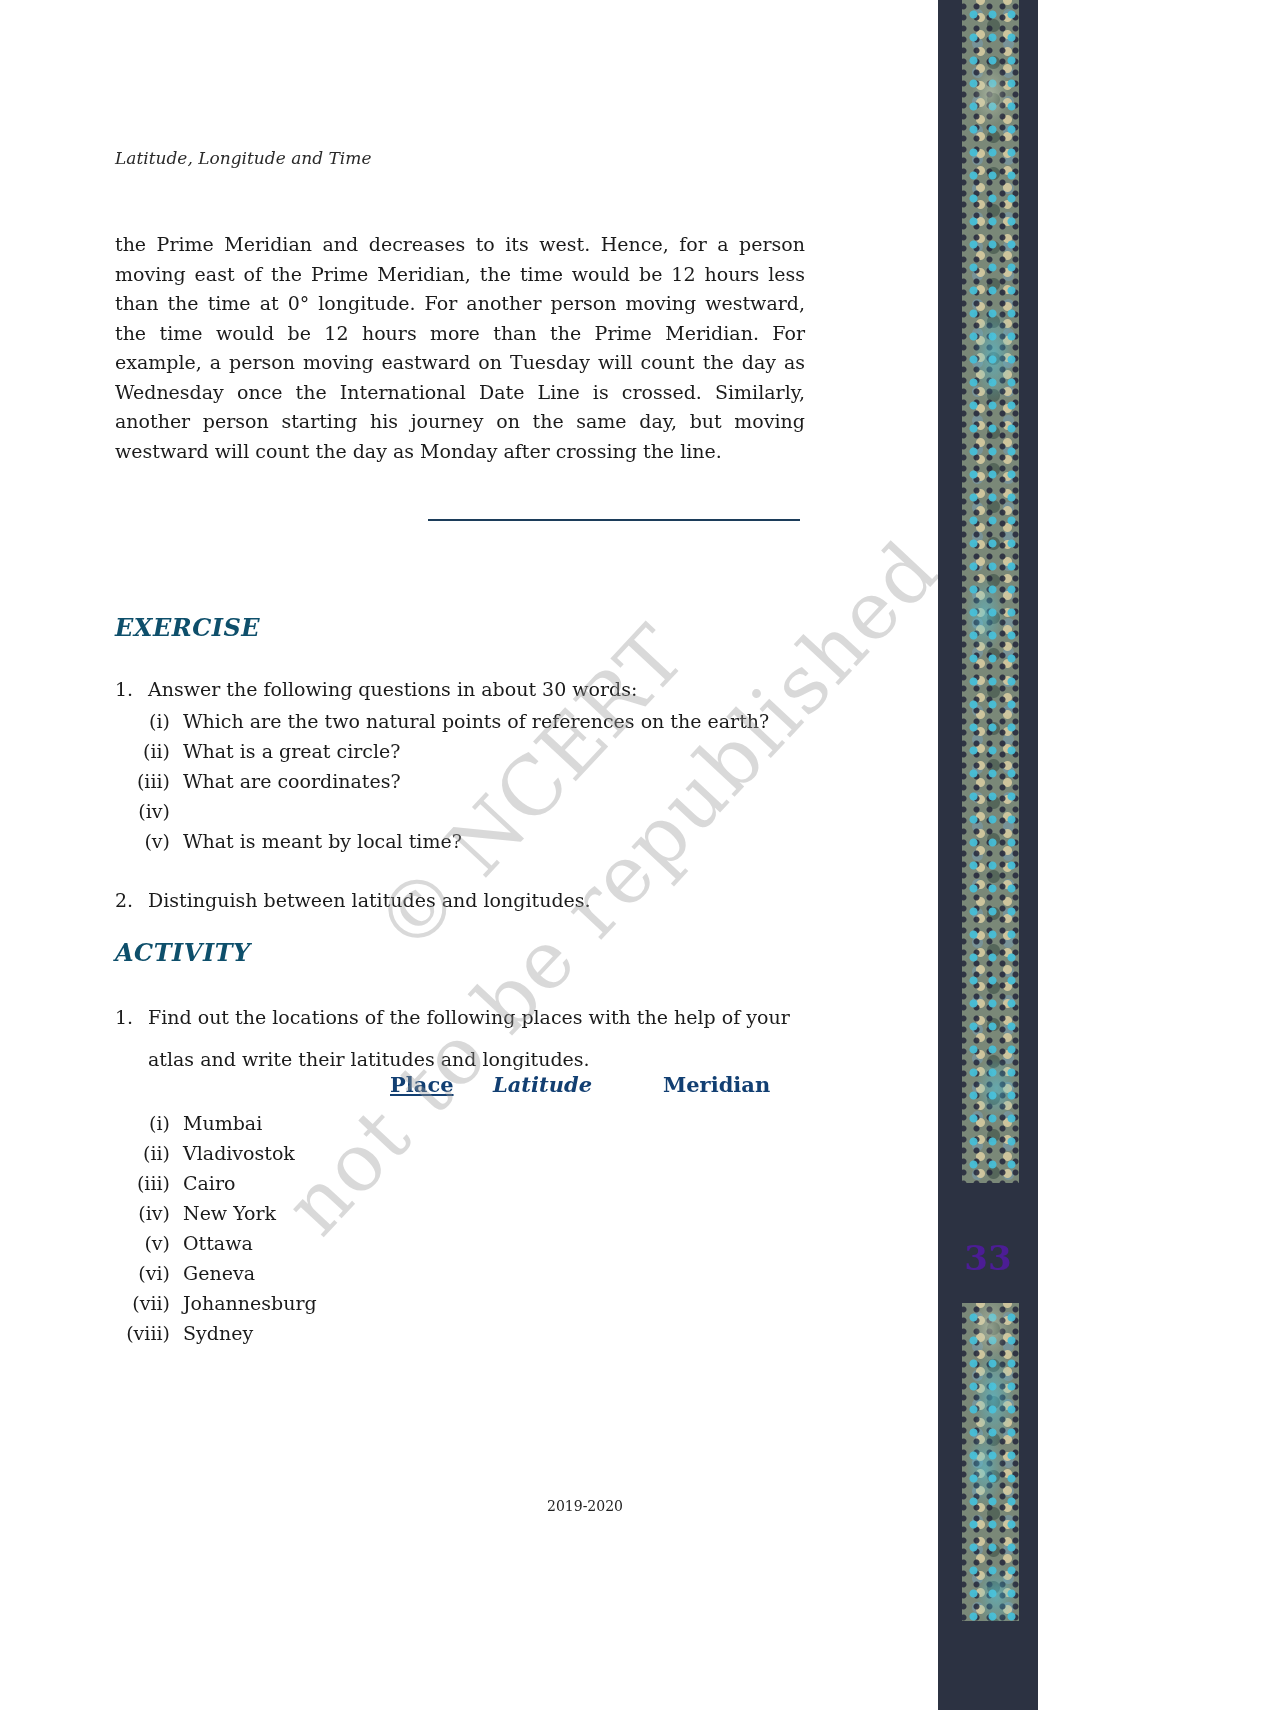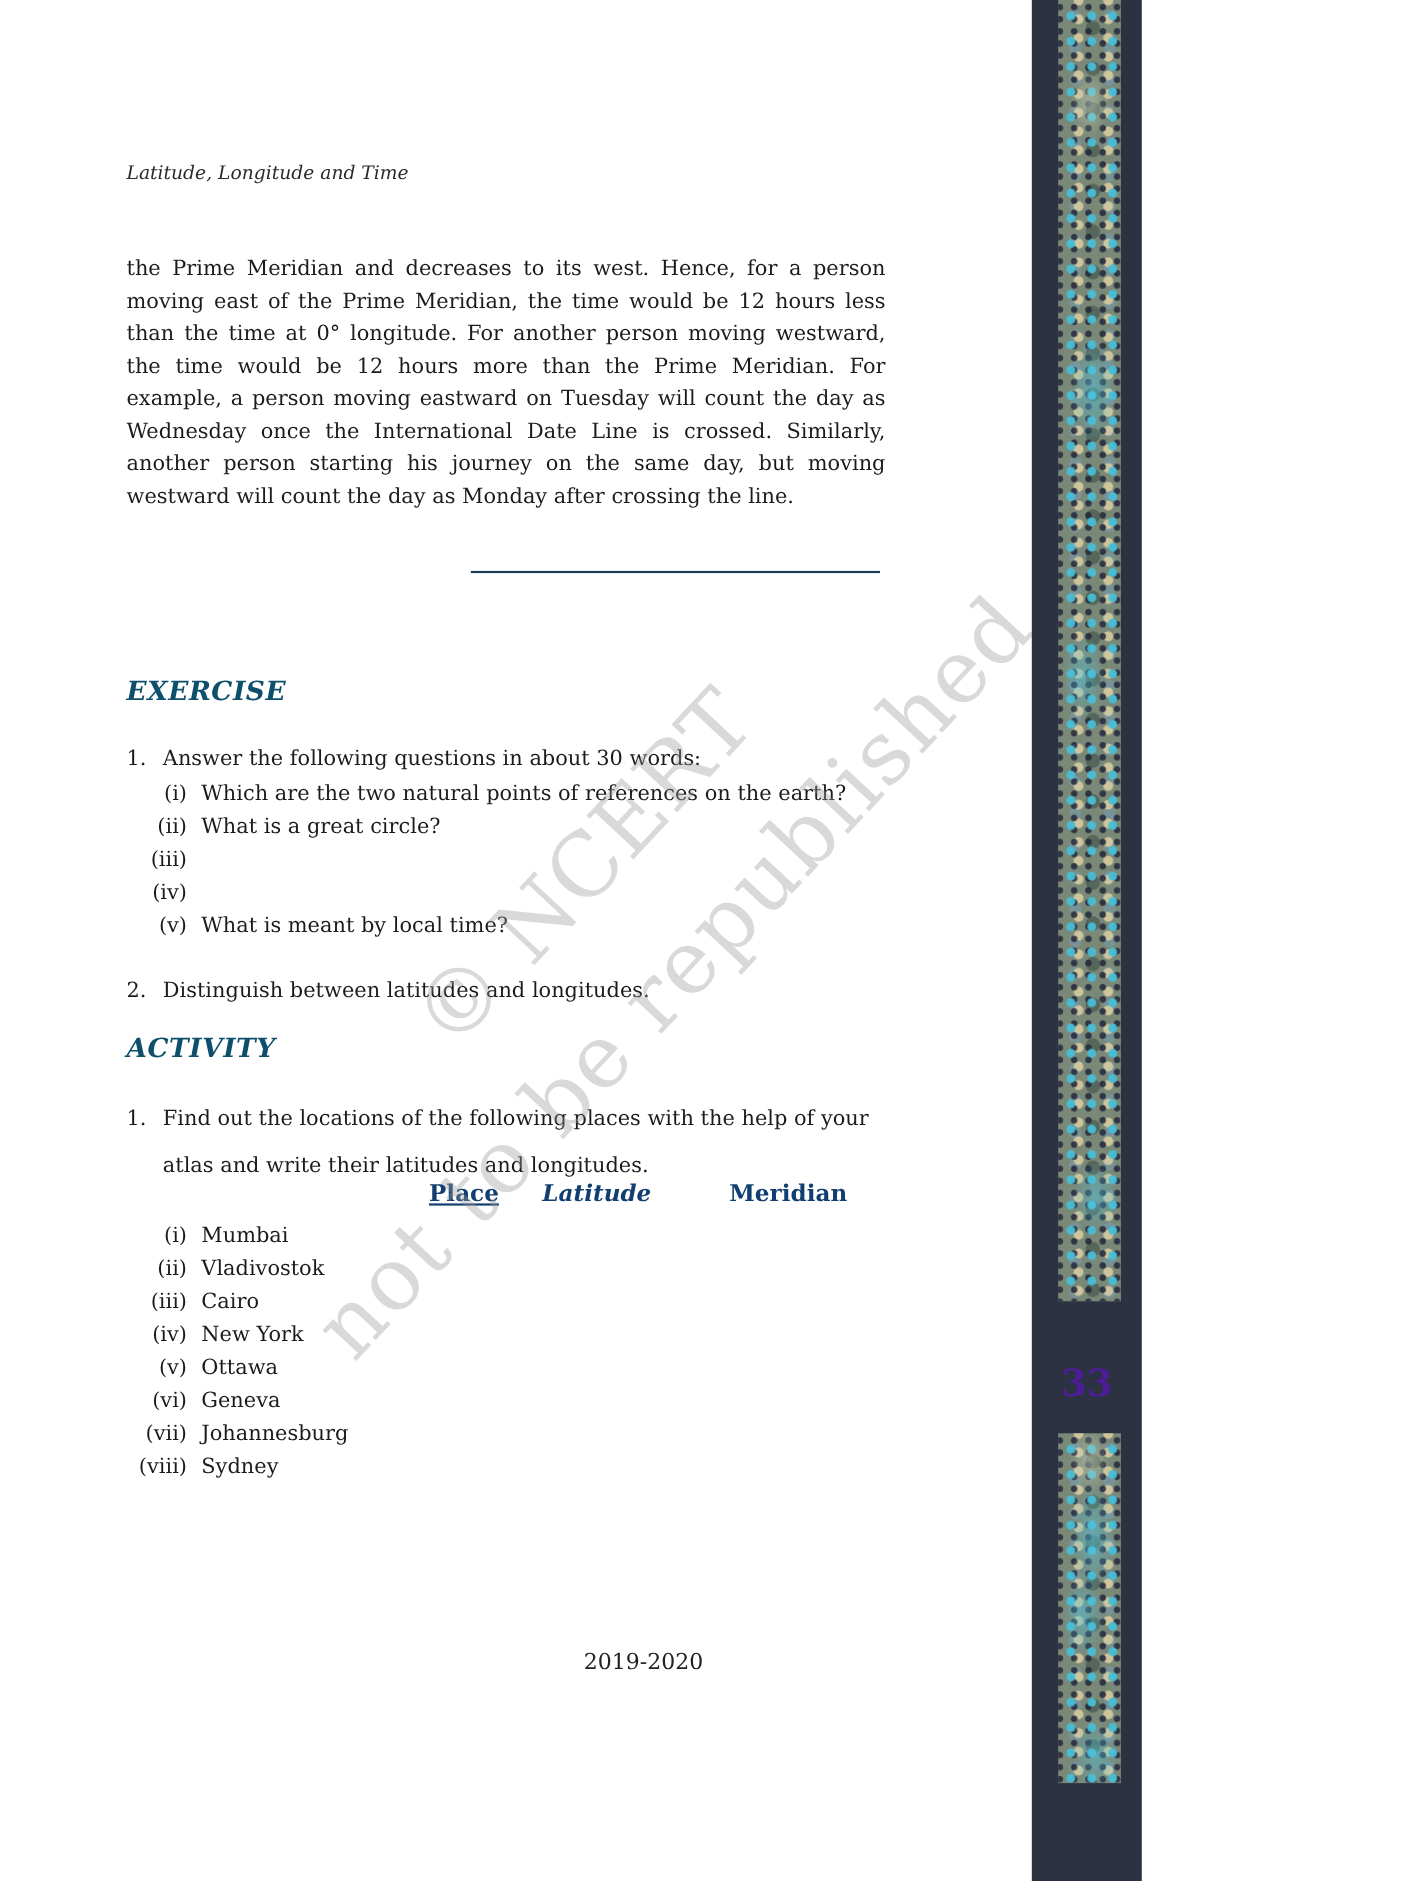--- a/index.html
+++ b/index.html
@@ -44,21 +44,21 @@
   .table-head{
     position:absolute;left:115px;top:1072px;width:690px;height:28px;
     font-weight:bold;font-size:21px;color:var(--table_header,#123f72);
   }
   .th{position:absolute;top:0;}
   .th-place{left:275px;text-decoration:underline;}
   .th-lat{left:378px;font-style:italic;}
   .th-lon{left:548px;}
   .footer{
     position:absolute;left:0;top:1498px;width:1170px;
-    text-align:center;font-size:20px;color:#222;
+    text-align:center;font-size:14px;color:#222;
   }
   
   .wm{
     position:absolute;z-index:5;pointer-events:none;
     color:rgba(155,155,155,0.38);white-space:nowrap;
     font-family:"DejaVu Serif", serif;
   }
   .wm1{left:530px;top:790px;font-size:80px;transform:translate(-50%,-50%) rotate(-47deg);}
   .wm2{left:612px;top:888px;font-size:80px;letter-spacing:2px;transform:translate(-50%,-50%) rotate(-47deg);}
   
@@ -119,20 +119,21 @@
     <div class="sub-item">
       <span class="sub-num">(i)</span>
       <span class="sub-text">Which are the two natural points of references on the earth?</span>
     </div>
     <div class="sub-item">
       <span class="sub-num">(ii)</span>
       <span class="sub-text">What is a great circle?</span>
     </div>
     <div class="sub-item">
       <span class="sub-num">(iii)</span>
+      <span class="sub-text">What are coordinates?</span>
     </div>
     <div class="sub-item">
       <span class="sub-num">(iv)</span>
     </div>
     <div class="sub-item">
       <span class="sub-num">(v)</span>
       <span class="sub-text">What is meant by local time?</span>
     </div>
   </div>
 

